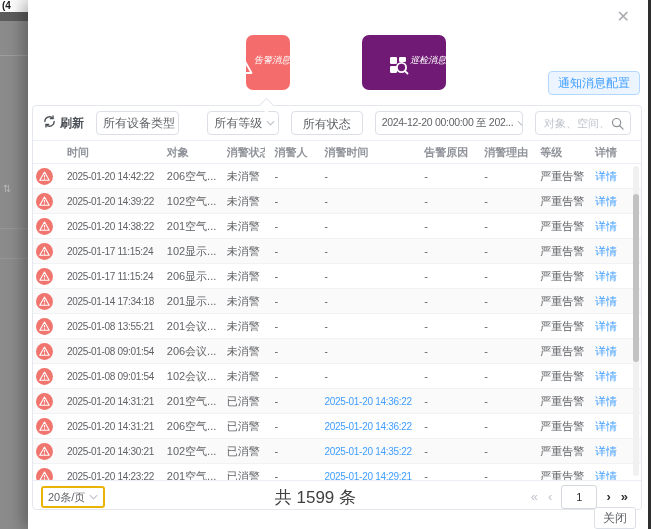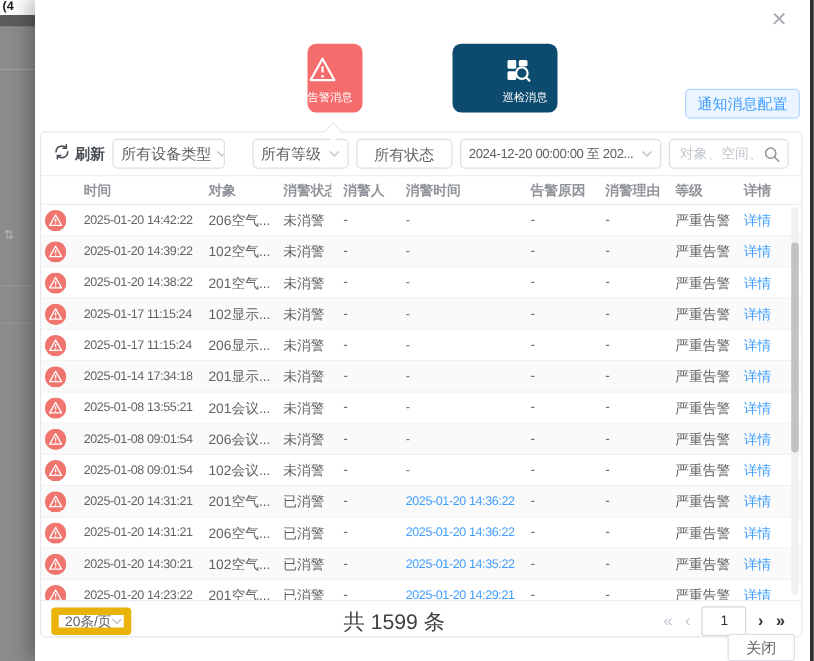--- a/index.html
+++ b/index.html
@@ -15,35 +15,35 @@
   .bd-line3{position:absolute;left:0;top:258px;width:30px;height:1px;background:#959595;}
   .bd-sort{position:absolute;left:3px;top:183px;color:#b7b7b7;font-size:10px;}
   
   .right-edge{position:absolute;right:0;top:0;width:3px;height:529px;background:#2e2e2e;z-index:30;}
   
   .modal{position:absolute;left:28px;top:0;width:620px;height:529px;background:#fff;
     box-shadow:-6px 0 14px rgba(0,0,0,.28);z-index:10;}
   .close-x{position:absolute;top:9px;right:18px;font-size:16px;color:#a8abb0;cursor:pointer;line-height:16px;}
   
   .tab{position:absolute;top:35px;width:44px;height:55px;border-radius:7px;display:flex;
-    flex-direction:column;align-items:flex-start;justify-content:flex-end;cursor:pointer;}
+    flex-direction:row;align-items:center;justify-content:flex-end;cursor:pointer;font-style:italic;}
   .tab-alarm{left:218px;background:#f56c6c;}
-  .tab-inspect{left:334px;background:#0c4a6e;padding-left:40px;}
+  .tab-inspect{left:334px;background:#701a75;padding-left:40px;}
   .tab .t-ico{flex:1;display:flex;align-items:center;justify-content:center;padding-top:4px;}
   .tab .t-label{color:#fff;font-size:9px;padding-bottom:5px;white-space:nowrap;}
   
   .config-btn{position:absolute;top:71px;right:8px;height:24px;padding:0 9px;background:#ecf5ff;
     border:1px solid #b3d8ff;border-radius:4px;color:#409eff;font-size:12px;line-height:22px;cursor:pointer;}
   
   .container{position:absolute;left:4px;top:105px;width:610px;height:405px;border:1px solid #e4e7ed;
     border-radius:4px;background:#fff;box-sizing:border-box;}
   .notch{position:absolute;top:-6px;left:228px;width:10px;height:10px;background:#fff;
     border-left:1px solid #e4e7ed;border-top:1px solid #e4e7ed;transform:rotate(45deg);}
   
-  .filter-bar{display:flex;align-items:center;height:34px;padding:0 10px;gap:6px;border-bottom:1px solid #ebeef5;}
+  .filter-bar{display:flex;align-items:center;height:34px;padding:0 10px;gap:12px;border-bottom:1px solid #ebeef5;}
   .refresh{display:flex;align-items:center;gap:4px;cursor:pointer;color:#4a4f55;font-weight:bold;white-space:nowrap;}
   .sel{height:24px;border:1px solid #dcdfe6;border-radius:4px;display:flex;align-items:center;
     padding:4px 6px;box-sizing:border-box;color:#606266;cursor:pointer;white-space:nowrap;overflow:hidden;}
   .sel .caret{margin-left:auto;padding-left:4px;display:flex;}
   .sel1{width:98px;}.sel2{width:84px;margin-left:16px;}.sel3{width:84px;flex-direction:column;}
   .sel-date{width:177px;font-size:10.5px;letter-spacing:-0.3px;align-items:center;}
   .search-box{flex:1;min-width:96px;height:24px;border:1px solid #dcdfe6;border-radius:4px;
     display:flex;align-items:center;padding:0 6px;box-sizing:border-box;}
   .search-box input{border:none;outline:none;flex:1;min-width:10px;font-size:11px;color:#606266;
     font-family:inherit;background:transparent;}
@@ -61,31 +61,31 @@
   .tr:nth-child(even){background:#fafafa;}
   .num{font-size:10px;letter-spacing:-0.3px;}
   .link-text{color:#409eff;}
   .detail-link{color:#409eff;cursor:pointer;text-decoration:none;}
   .a-ico{display:flex;width:17px;height:17px;}
   
   .scrollbar-track{position:absolute;right:2px;top:2px;width:6px;height:310px;background:#f1f1f1;border-radius:3px;}
   .scrollbar-thumb{position:absolute;right:2px;top:30px;width:6px;height:168px;background:#c2c2c2;border-radius:3px;cursor:pointer;}
   
   .pagination{display:flex;align-items:center;height:32px;padding:0 8px;border-top:1px solid #ebeef5;}
-  .page-size{width:64px;height:22px;border:6px solid #eab308;border-radius:3px;display:flex;align-items:center;
+  .page-size{width:64px;height:22px;border:2px solid #eab308;border-radius:3px;display:flex;align-items:center;
     padding:0 5px;box-sizing:border-box;font-size:11px;cursor:pointer;white-space:nowrap;}
   .page-size .caret{margin-left:auto;display:flex;}
   .page-total{flex:1;text-align:center;font-size:17px;color:#404040;}
   .pg-btn{font-size:13px;padding:0 5px;cursor:pointer;line-height:22px;}
   .pg-disabled{color:#c0c4cc;}
   .pg-active{color:#303133;font-weight:bold;}
   .page-input{width:30px;height:20px;border:1px solid #d4d7dc;border-radius:3px;text-align:center;
     font-size:11px;color:#303133;margin:0 4px;font-family:inherit;outline:none;}
   
-  .footer-close{position:absolute;right:12px;top:507px;height:22px;padding:0 14px;background:#fff;
+  .footer-close{position:absolute;right:12px;top:507px;height:22px;padding:0 8px;background:#fff;
     border:1px solid #dcdfe6;border-radius:3px;font-size:12px;color:#606266;line-height:20px;cursor:pointer;}
 </style>
 </head>
 <body>
 
 <div class="screen">
 
   <div class="backdrop">
     <div class="bd-topwhite">(4</div>
     <div class="bd-darkbar"></div>

